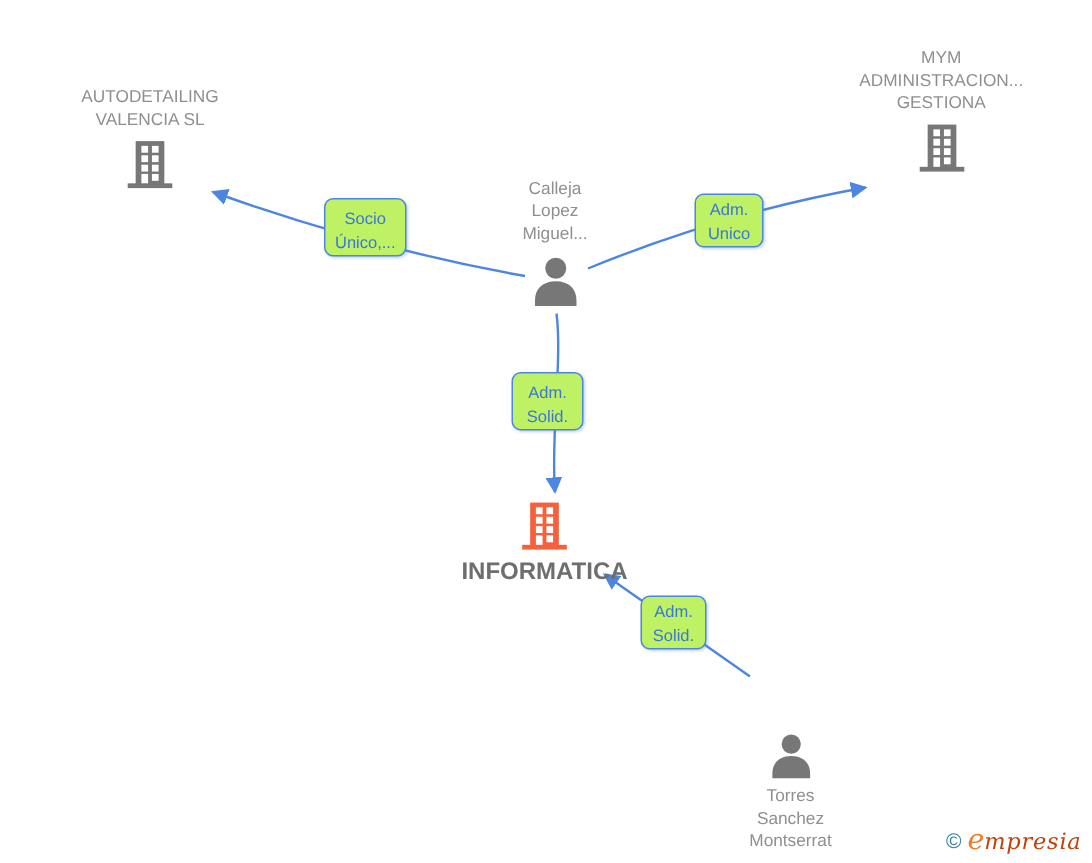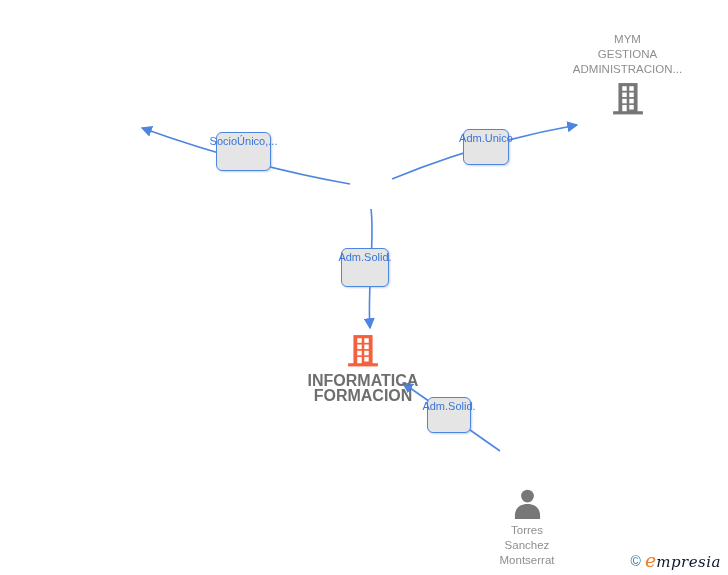--- a/index.html
+++ b/index.html
@@ -33,31 +33,31 @@
     font-size: 16px;
     line-height: 15px;
     color: #6e6e6e;
   }
   .node-icon { display: inline-block; }
   .icon-gray { fill: #777777; }
   .icon-orange { fill: #f4613c; }
   .win { fill: #ffffff; }
   .edge-label {
     position: absolute;
-    background: #e5e5e5;
+    background: #bef264;
     border: 1.5px solid #4d86e0;
     border-radius: 6px;
     box-shadow: 1px 1px 2px rgba(77,134,224,0.35);
     color: #3a76d6;
     font-size: 11px;
     line-height: 16px;
     text-align: center;
     display: flex;
-    flex-direction: row;
-    justify-content: center;
+    flex-direction: column;
+    justify-content: flex-end;
     box-sizing: border-box;
   }
   .watermark {
     position: absolute;
     right: 7px;
     bottom: 4px;
     font-style: italic;
     white-space: nowrap;
   }
   .wm-copy {
@@ -68,21 +68,21 @@
     margin-right: 4px;
     vertical-align: 1px;
   }
   .wm-initial {
     color: #ed7d2b;
     font-size: 19px;
     font-family: "DejaVu Serif", serif;
     font-style: italic;
   }
   .wm-rest {
-    color: #0f172a;
+    color: #c2410c;
     font-size: 15px;
     font-family: "DejaVu Serif", serif;
     font-style: italic;
     letter-spacing: 0.5px;
   }
 </style>
 </head>
 <body>
 
 <div class="canvas">
@@ -92,59 +92,87 @@
       <marker id="arrow" viewBox="0 0 8 8" refX="7" refY="4" markerWidth="7" markerHeight="7" orient="auto">
         <path d="M0,0 L8,4 L0,8 Z" fill="#4d86e0"></path>
       </marker>
     </defs>
     <path class="edge-line" d="M 350 184 Q 248 166 142 128" marker-end="url(#arrow)"></path>
     <path class="edge-line" d="M 392 179 Q 482 142 577 125" marker-end="url(#arrow)"></path>
     <path class="edge-line" d="M 371 209 C 375 240 367 290 370 328" marker-end="url(#arrow)"></path>
     <path class="edge-line" d="M 500 451 L 403 383" marker-end="url(#arrow)"></path>
   </svg>
 
-
-  <div class="node" style="left:550px; top:32px; width:155px;">
-    <div class="node-label">MYM</div>
-    <div class="node-label">GESTIONA</div>
-    <div class="node-label">ADMINISTRACION...</div>
+  <div class="node" style="left:30px; top:58px; width:140px;">
+    <div class="node-label">AUTODETAILING</div>
+    <div class="node-label">VALENCIA SL</div>
     <span class="node-icon" style="margin-top:5px;">
       <svg width="34" height="34" viewBox="0 0 32 32" class="icon-gray">
         <rect x="2" y="27.5" width="28" height="3"></rect>
         <rect x="7" y="1" width="18" height="27.5"></rect>
         <rect class="win" x="10.6" y="4" width="4.2" height="4.3"></rect>
         <rect class="win" x="17.2" y="4" width="4.2" height="4.3"></rect>
         <rect class="win" x="10.6" y="9.9" width="4.2" height="4.3"></rect>
         <rect class="win" x="17.2" y="9.9" width="4.2" height="4.3"></rect>
         <rect class="win" x="10.6" y="15.8" width="4.2" height="4.3"></rect>
         <rect class="win" x="17.2" y="15.8" width="4.2" height="4.3"></rect>
         <rect class="win" x="10.6" y="21.6" width="4.2" height="5.9"></rect>
         <rect class="win" x="17.2" y="21.6" width="4.2" height="4.3"></rect>
       </svg>
     </span>
   </div>
 
+  <div class="node" style="left:550px; top:32px; width:155px;">
+    <div class="node-label">MYM</div>
+    <div class="node-label">ADMINISTRACION...</div>
+    <div class="node-label">GESTIONA</div>
+    <span class="node-icon" style="margin-top:5px;">
+      <svg width="34" height="34" viewBox="0 0 32 32" class="icon-gray">
+        <rect x="2" y="27.5" width="28" height="3"></rect>
+        <rect x="7" y="1" width="18" height="27.5"></rect>
+        <rect class="win" x="10.6" y="4" width="4.2" height="4.3"></rect>
+        <rect class="win" x="17.2" y="4" width="4.2" height="4.3"></rect>
+        <rect class="win" x="10.6" y="9.9" width="4.2" height="4.3"></rect>
+        <rect class="win" x="17.2" y="9.9" width="4.2" height="4.3"></rect>
+        <rect class="win" x="10.6" y="15.8" width="4.2" height="4.3"></rect>
+        <rect class="win" x="17.2" y="15.8" width="4.2" height="4.3"></rect>
+        <rect class="win" x="10.6" y="21.6" width="4.2" height="5.9"></rect>
+        <rect class="win" x="17.2" y="21.6" width="4.2" height="4.3"></rect>
+      </svg>
+    </span>
+  </div>
+
+  <div class="node" style="left:320px; top:119px; width:100px;">
+    <div class="node-label">Calleja</div>
+    <div class="node-label">Lopez</div>
+    <div class="node-label">Miguel...</div>
+    <span class="node-icon" style="margin-top:6px;">
+      <svg width="37" height="34" viewBox="0 0 32 30" class="icon-gray">
+        <circle cx="16" cy="7.8" r="6.2"></circle>
+        <path d="M16 15.5 c-7.8 0 -12.2 4.6 -12.2 11.2 V30 h24.4 v-3.3 c0 -6.6 -4.4 -11.2 -12.2 -11.2 z"></path>
+      </svg>
+    </span>
+  </div>
 
   <div class="node" style="left:300px; top:333px; width:126px;">
     <span class="node-icon">
       <svg width="34" height="36" viewBox="0 0 32 32" class="icon-orange">
         <rect x="2" y="27.5" width="28" height="3"></rect>
         <rect x="7" y="1" width="18" height="27.5"></rect>
         <rect class="win" x="10.6" y="4" width="4.2" height="4.3"></rect>
         <rect class="win" x="17.2" y="4" width="4.2" height="4.3"></rect>
         <rect class="win" x="10.6" y="9.9" width="4.2" height="4.3"></rect>
         <rect class="win" x="17.2" y="9.9" width="4.2" height="4.3"></rect>
         <rect class="win" x="10.6" y="15.8" width="4.2" height="4.3"></rect>
         <rect class="win" x="17.2" y="15.8" width="4.2" height="4.3"></rect>
         <rect class="win" x="10.6" y="21.6" width="4.2" height="5.9"></rect>
         <rect class="win" x="17.2" y="21.6" width="4.2" height="4.3"></rect>
       </svg>
     </span>
     <div class="node-label bold">INFORMATICA</div>
-    <div class="node-label bold">FORMACION</div>
   </div>
 
   <div class="node" style="left:467px; top:488px; width:120px;">
     <span class="node-icon">
       <svg width="33" height="31" viewBox="0 0 32 30" class="icon-gray">
         <circle cx="16" cy="7.8" r="6.2"></circle>
         <path d="M16 15.5 c-7.8 0 -12.2 4.6 -12.2 11.2 V30 h24.4 v-3.3 c0 -6.6 -4.4 -11.2 -12.2 -11.2 z"></path>
       </svg>
     </span>
     <div class="node-label">Torres</div>

